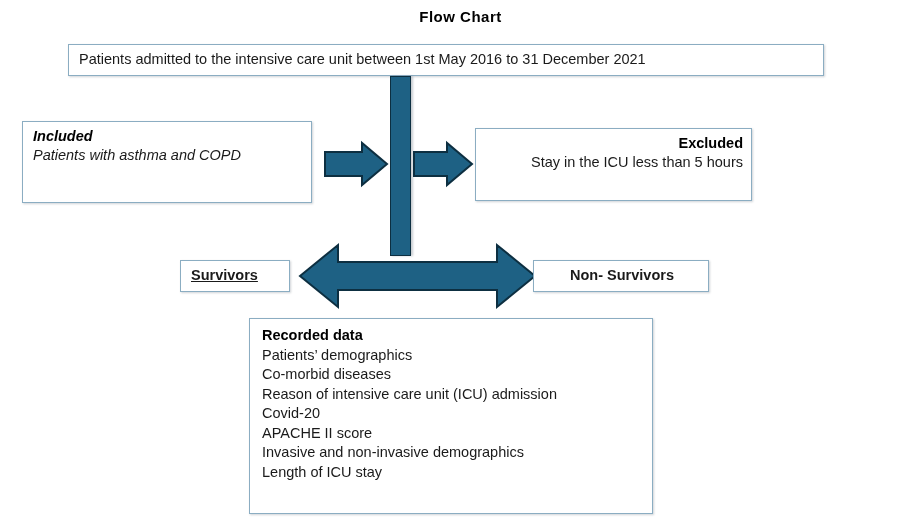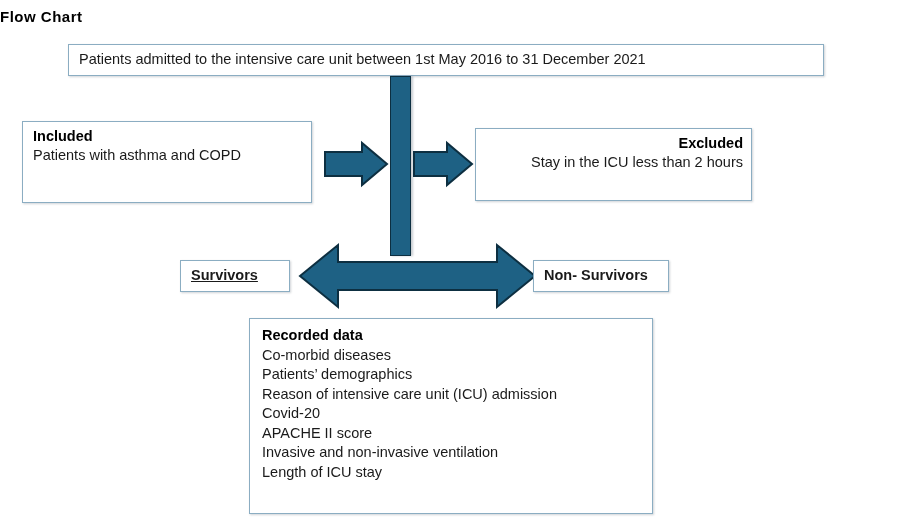--- a/index.html
+++ b/index.html
@@ -16,21 +16,21 @@
     width: 921px;
     height: 531px;
     background: #ffffff;
     overflow: hidden;
   }
   .title {
     position: absolute;
     left: 0;
     top: 8px;
     width: 921px;
-    text-align: left;
+    text-align: center;
     font-size: 15px;
     font-weight: bold;
     letter-spacing: 0.5px;
     color: #000000;
   }
   .box {
     position: absolute;
     box-sizing: border-box;
     background: #ffffff;
     border: 1px solid #8badc2;
@@ -59,20 +59,21 @@
   #box-admitted .box-inner {
     padding-top: 5px;
     font-size: 14.5px;
   }
   
   #box-included {
     left: 22px;
     top: 121px;
     width: 290px;
     height: 82px;
+    font-style: italic;
   }
   
   #box-excluded {
     left: 475px;
     top: 128px;
     width: 277px;
     height: 73px;
     text-align: right;
   }
   
@@ -86,22 +87,23 @@
   #box-survivors .box-inner,
   #box-nonsurvivors .box-inner {
     font-weight: bold;
     font-size: 14.5px;
     padding-top: 5px;
   }
   
   #box-nonsurvivors {
     left: 533px;
     top: 260px;
-    width: 136px;
+    width: 176px;
     height: 32px;
+    text-align: center;
   }
   
   #box-recorded {
     left: 249px;
     top: 318px;
     width: 404px;
     height: 196px;
   }
   #box-recorded .box-inner {
     padding: 7px 8px 6px 12px;
@@ -165,38 +167,38 @@
   <div class="box" id="box-included">
     <div class="box-inner">
       <div class="box-head box-line">Included</div>
       <div class="box-line">Patients with asthma and COPD</div>
     </div>
   </div>
 
   <div class="box" id="box-excluded">
     <div class="box-inner">
       <div class="box-head box-line">Excluded</div>
-      <div class="box-line">Stay in the ICU less than 2 hours</div>
+      <div class="box-line">Stay in the ICU less than 5 hours</div>
     </div>
   </div>
 
   <div class="box" id="box-survivors">
     <div class="box-inner">Survivors</div>
   </div>
 
   <div class="box" id="box-nonsurvivors">
     <div class="box-inner">Non- Survivors</div>
   </div>
 
   <div class="box" id="box-recorded">
     <div class="box-inner">
       <div class="box-head box-line">Recorded data</div>
+      <div class="box-line">Patients’ demographics</div>
       <div class="box-line">Co-morbid diseases</div>
-      <div class="box-line">Patients’ demographics</div>
       <div class="box-line">Reason of intensive care unit (ICU) admission</div>
       <div class="box-line">Covid-20</div>
       <div class="box-line">APACHE II score</div>
-      <div class="box-line">Invasive and non-invasive ventilation</div>
+      <div class="box-line">Invasive and non-invasive demographics</div>
       <div class="box-line">Length of ICU stay</div>
     </div>
   </div>
 
 </div>
 
 </body></html>

